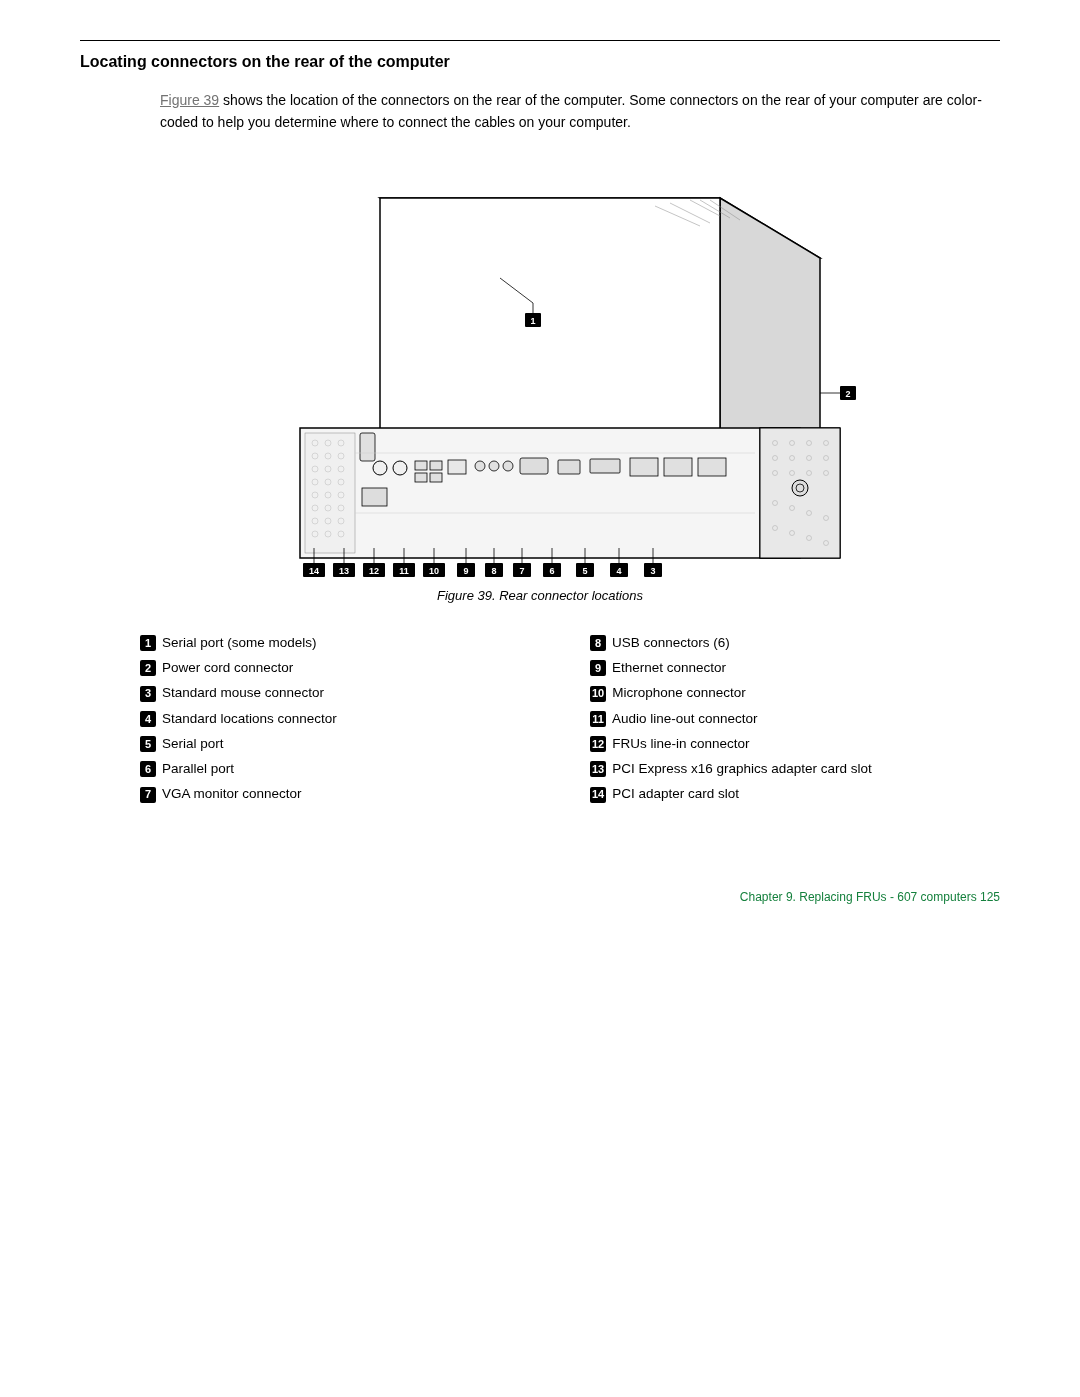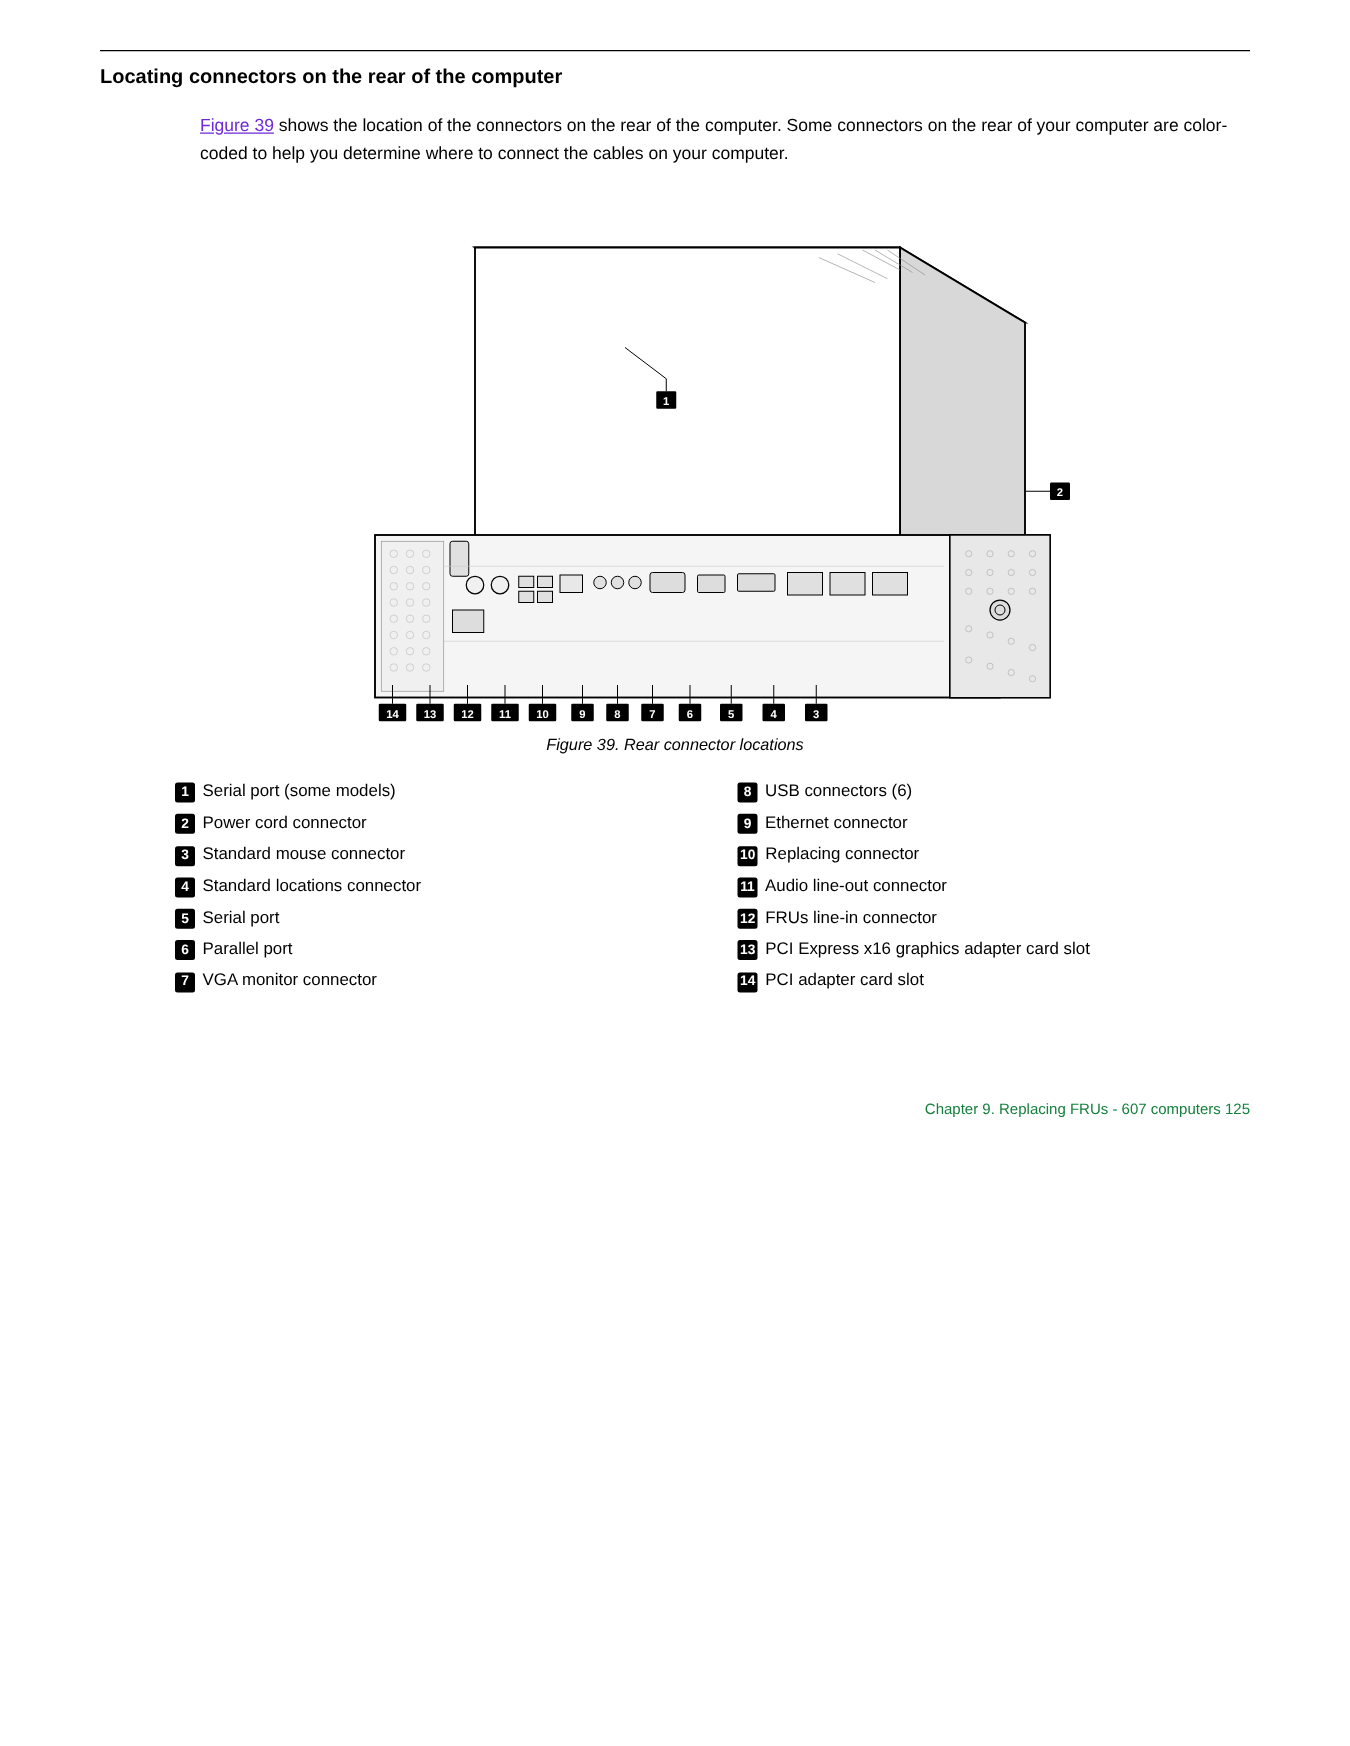--- a/index.html
+++ b/index.html
@@ -20,37 +20,37 @@
       font-size: 16px;
       font-weight: bold;
       margin-bottom: 18px;
     }
     .intro-text {
       margin-left: 80px;
       margin-bottom: 24px;
       line-height: 1.6;
     }
     .intro-text a {
-      color: #6d28d9;
+      color: #737373;
       text-decoration: underline;
     }
     .figure-container {
       text-align: center;
       margin-bottom: 10px;
       position: relative;
     }
     .figure-container svg {
       display: block;
       margin: 0 auto;
     }
     .figure-caption {
       text-align: center;
       font-style: italic;
       font-size: 13px;
-      margin-bottom: 20px;
+      margin-bottom: 30px;
       color: #000;
     }
     .legend-section {
       display: flex;
       gap: 40px;
       margin-left: 60px;
       margin-top: 10px;
     }
     .legend-col {
       flex: 1;
@@ -328,21 +328,21 @@
       <div class="legend-item">
         <span class="legend-num">8</span>
         <span>USB connectors (6)</span>
       </div>
       <div class="legend-item">
         <span class="legend-num">9</span>
         <span>Ethernet connector</span>
       </div>
       <div class="legend-item">
         <span class="legend-num">10</span>
-        <span>Replacing connector</span>
+        <span>Microphone connector</span>
       </div>
       <div class="legend-item">
         <span class="legend-num">11</span>
         <span>Audio line-out connector</span>
       </div>
       <div class="legend-item">
         <span class="legend-num">12</span>
         <span>FRUs line-in connector</span>
       </div>
       <div class="legend-item">

